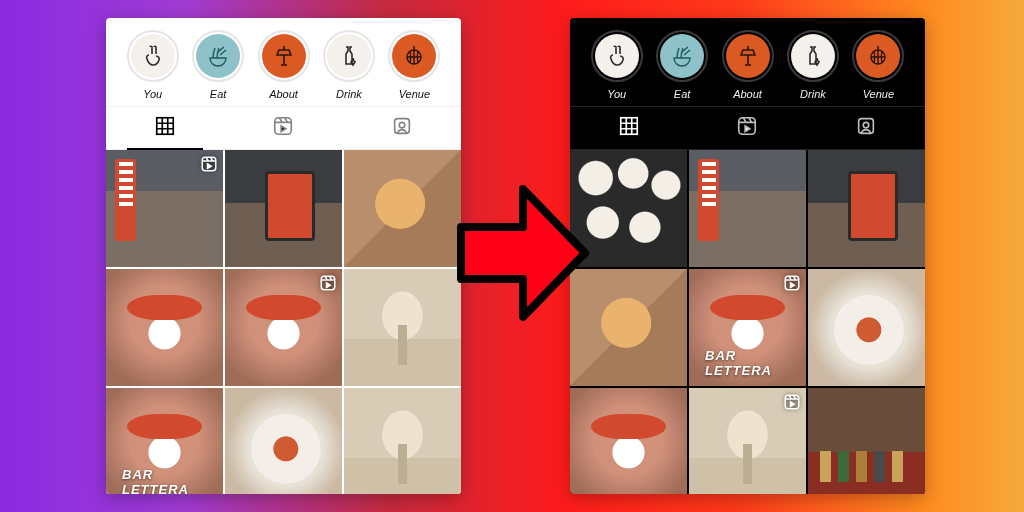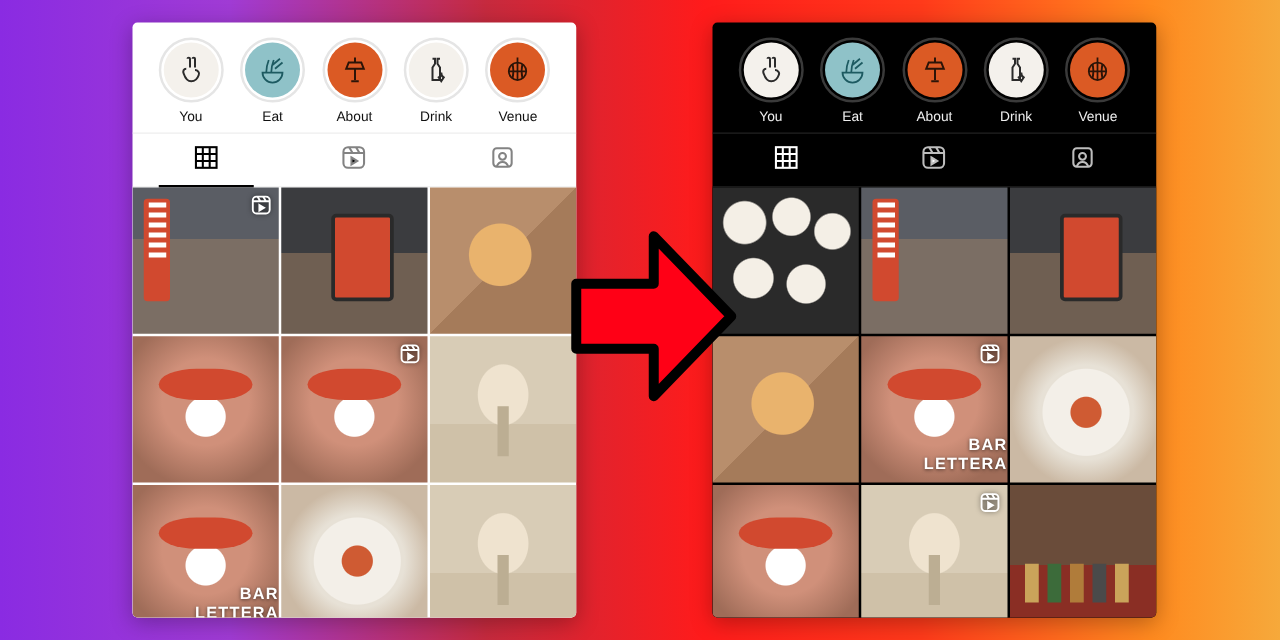--- a/index.html
+++ b/index.html
@@ -1,17 +1,17 @@
 <!DOCTYPE html>
 <html><head>
 <meta charset="utf-8">
 <style>
   html,body{margin:0;padding:0;width:1024px;height:512px;overflow:hidden;font-family:-apple-system,Helvetica,Arial,sans-serif;}
   #stage{position:relative;width:1024px;height:512px;background:linear-gradient(90deg,#8a2be2 0%,#a03bd4 18%,#c62a3e 38%,#ff1b1b 55%,#ff3a1a 72%,#ff8a1f 90%,#f6a93b 100%);}
-  .phone{position:absolute;top:18px;bottom:18px;width:355px;border-radius:4px;overflow:hidden;box-shadow:0 4px 18px rgba(0,0,0,.28);}
+  .phone{position:absolute;top:18px;bottom:18px;width:355px;border-radius:4px;overflow:hidden;box-shadow:0 4px 18px rgba(0,0,0,.28);font-style:italic;}
   #phone-left{left:106px;background:#fff;color:#000;}
   #phone-right{left:570px;background:#000;color:#fff;}
   .highlights{display:flex;justify-content:space-between;align-items:flex-start;padding:12px 14px 6px;}
   .hl{flex:1;display:flex;flex-direction:column;align-items:center;gap:6px;cursor:pointer;}
   .ring{width:52px;height:52px;border-radius:50%;display:flex;align-items:center;justify-content:center;box-sizing:border-box;}
   #phone-left .ring{border:2px solid #e5e5e5;}
   #phone-right .ring{border:2px solid #3a3a3a;}
   .bub{width:44px;height:44px;border-radius:50%;display:flex;align-items:center;justify-content:center;}
   .bub svg{width:24px;height:24px;}
   .hl-label{font-size:11px;}
@@ -24,21 +24,21 @@
   .tab svg{width:22px;height:22px;}
   #phone-left .tab svg{stroke:#838383;fill:none;}
   #phone-left .tab.active svg *{stroke:#000;}
   #phone-left .tab.active::after{content:"";position:absolute;bottom:-1px;left:18%;right:18%;height:2px;background:#000;}
   #phone-right .tab svg{stroke:#bdbdbd;fill:none;}
   #phone-right .tab.active svg *{stroke:#fff;}
   .grid{display:grid;grid-template-columns:repeat(3,1fr);gap:2px;background:#000;}
   #phone-left .grid{background:#fff;}
   .cell{position:relative;aspect-ratio:1/1;overflow:hidden;background:#888;cursor:pointer;}
   .cell .badge{position:absolute;top:5px;right:5px;color:#fff;filter:drop-shadow(0 0 2px rgba(0,0,0,.5));}
-  .cell .caption{position:absolute;left:16px;bottom:8px;color:#fff;font-weight:800;font-size:13px;letter-spacing:1px;text-shadow:0 1px 3px rgba(0,0,0,.6);text-align:right;}
+  .cell .caption{position:absolute;left:16px;bottom:8px;color:#fff;font-weight:800;font-size:13px;letter-spacing:1px;text-shadow:0 1px 3px rgba(0,0,0,.6);}
   #arrow{position:absolute;left:453px;top:175px;width:140px;height:155px;pointer-events:none;}
   
   .c-store{background:linear-gradient(180deg,#5a5d64 0 35%,#7b6e64 35% 100%);}
   .c-store::before{content:"";position:absolute;left:8%;top:8%;width:18%;height:70%;background:#d1492f;border-radius:3px;}
   .c-store::after{content:"";position:absolute;left:11%;top:10%;width:12%;height:4%;background:#fff;box-shadow:0 8px 0 #fff,0 16px 0 #fff,0 24px 0 #fff,0 32px 0 #fff,0 40px 0 #fff;}
   .c-kiosk{background:radial-gradient(circle at 55% 45%,#f2c66b 0 14%,transparent 15%),linear-gradient(180deg,#3b3c3f 0 45%,#6f5f52 45% 100%);}
   .c-kiosk::before{content:"";position:absolute;left:34%;top:18%;width:38%;height:55%;background:#d1492f;border:3px solid #2a2a2a;border-radius:4px;}
   .c-eat{background:radial-gradient(circle at 48% 46%,#e9b36d 0 28%,transparent 29%),linear-gradient(135deg,#b88e6c 0 50%,#a57b5a 50% 100%);}
   .c-smile{background:radial-gradient(circle at 50% 55%,#fff 0 18%,transparent 19%),radial-gradient(circle at 50% 45%,#d0907a 0 40%,#9f6c58 80%);}
   .c-smile::after{content:"";position:absolute;left:18%;top:22%;width:64%;height:22%;border-radius:50%/60%;background:#d1492f;}

